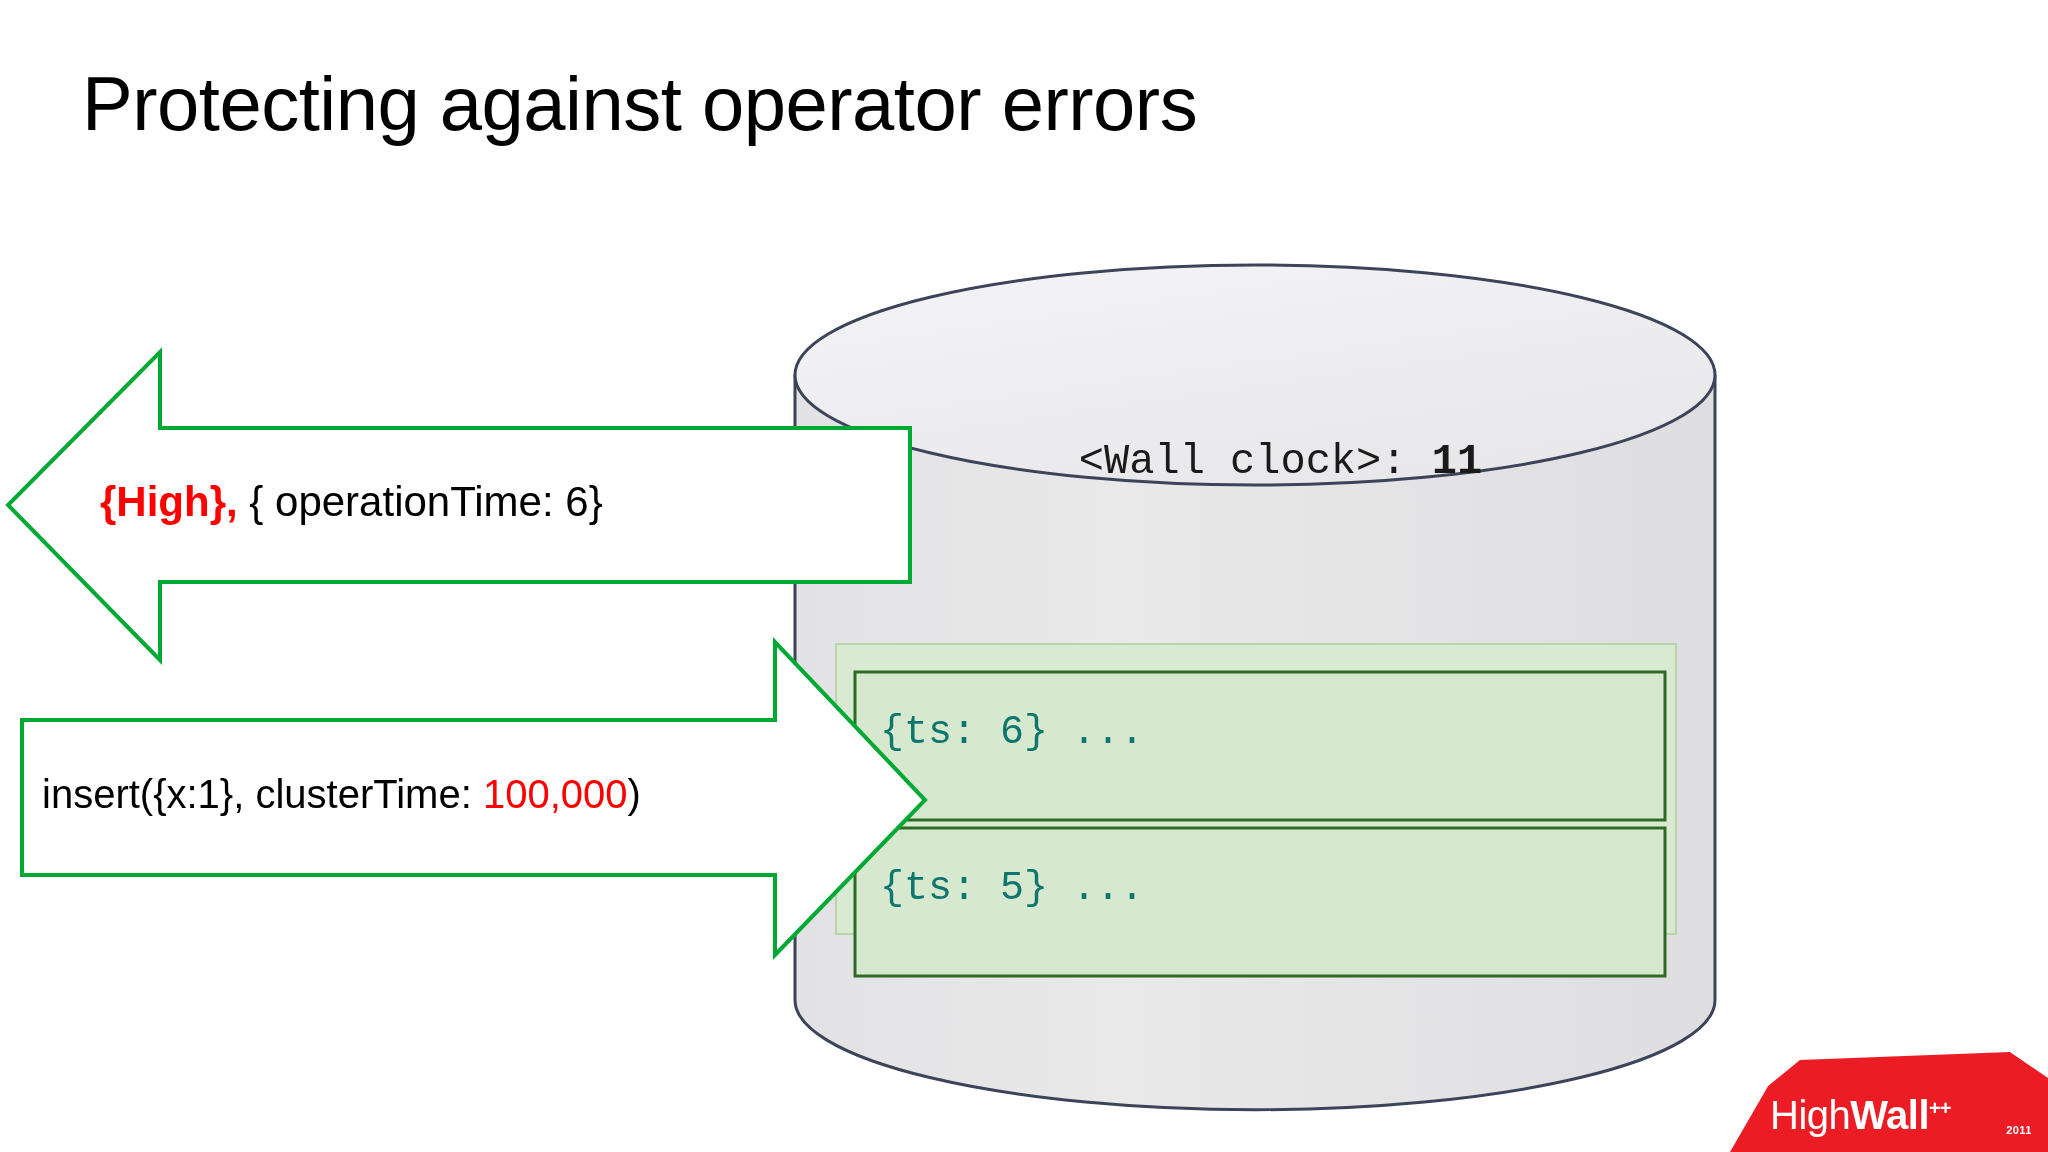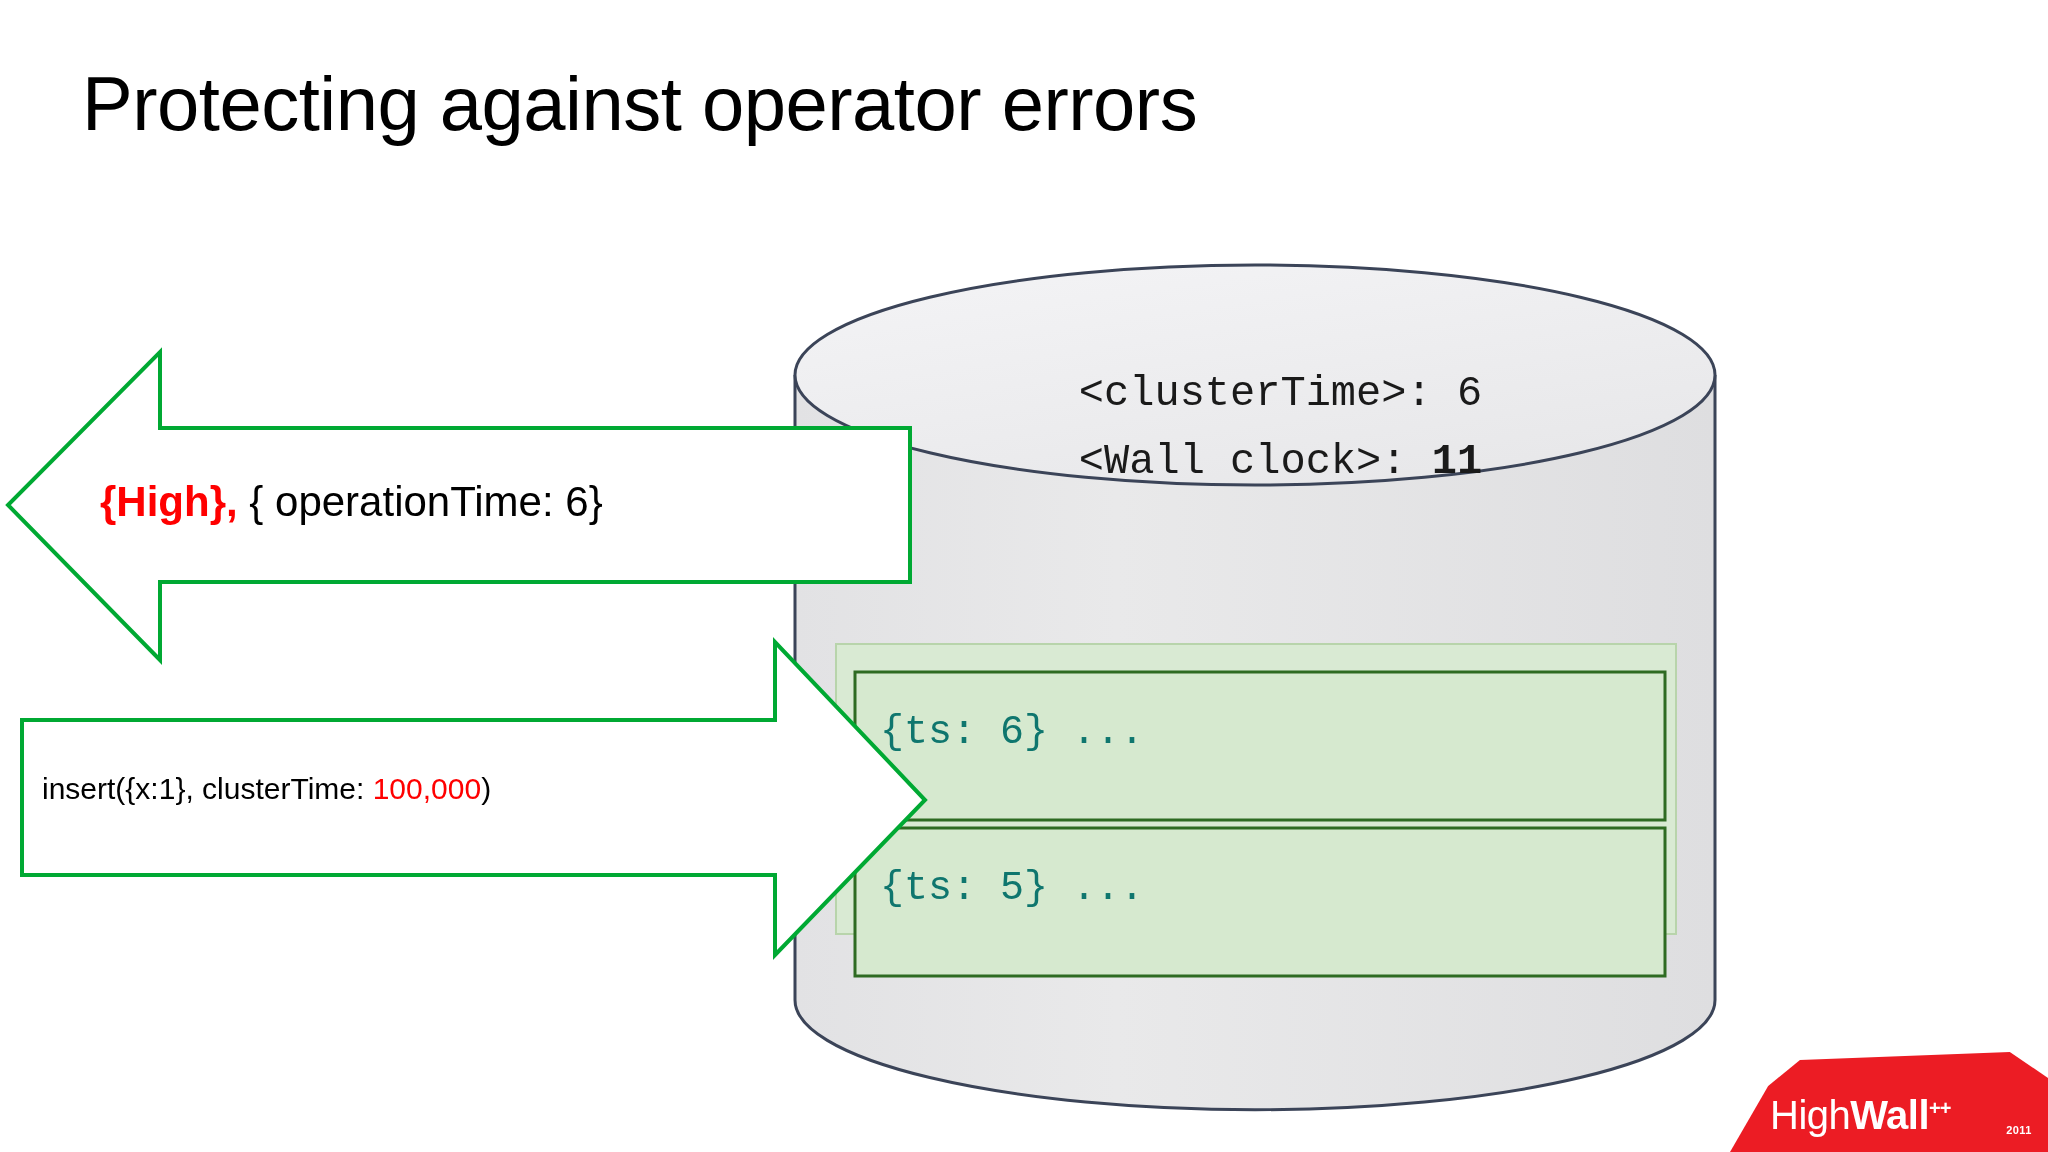--- a/index.html
+++ b/index.html
@@ -85,21 +85,21 @@
   }
   #error-callout-text .err {
     color: #ff0000;
     font-weight: 700;
   }
   #insert-callout-text {
     position: absolute;
     left: 42px;
     top: 772px;
     font-family: "Liberation Sans", sans-serif;
-    font-size: 30px;
+    font-size: 40px;
     color: #000000;
     white-space: nowrap;
   }
   #insert-callout-text .num {
     color: #ff0000;
   }
 
   
   #highload-logo {
     position: absolute;
@@ -176,23 +176,20 @@
     </g>
 
     <path d="M 795 375 L 795 1000 A 260 62 0 0 0 1715 1000 L 1715 375" fill="none" stroke="#3b4458" stroke-width="3"></path>
 
     <ellipse cx="1255" cy="375" rx="460" ry="110" fill="url(#cylTopGrad)" stroke="#3b4458" stroke-width="3"></ellipse>
 
     <rect x="855" y="672" width="810" height="148" fill="#d6e9cf" stroke="#2e6b22" stroke-width="3"></rect>
     <rect x="855" y="828" width="810" height="148" fill="#d6e9cf" stroke="#2e6b22" stroke-width="3"></rect>
   </svg>
 
-  <div class="cyl-line" id="cyl-line-1">
-    <span>&lt;clusterTime&gt;:</span><span> </span><span>6</span>
-  </div>
   <div class="cyl-line" id="cyl-line-2">
     <span>&lt;Wall clock&gt;:</span><span> </span><span class="cyl-val-bold">11</span>
   </div>
 
   <div class="oplog-text" id="oplog-text-1">{ts: 6} ...</div>
   <div class="oplog-text" id="oplog-text-2">{ts: 5} ...</div>
 
   <svg class="callout-svg" viewBox="0 0 2048 1152" xmlns="http://www.w3.org/2000/svg">
 
     <path d="M 910 428

